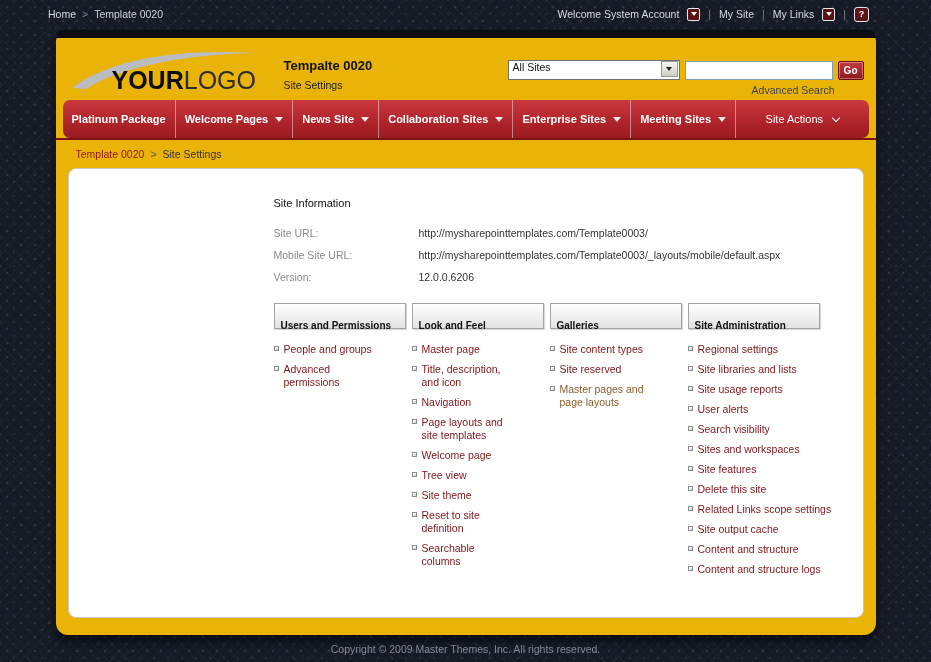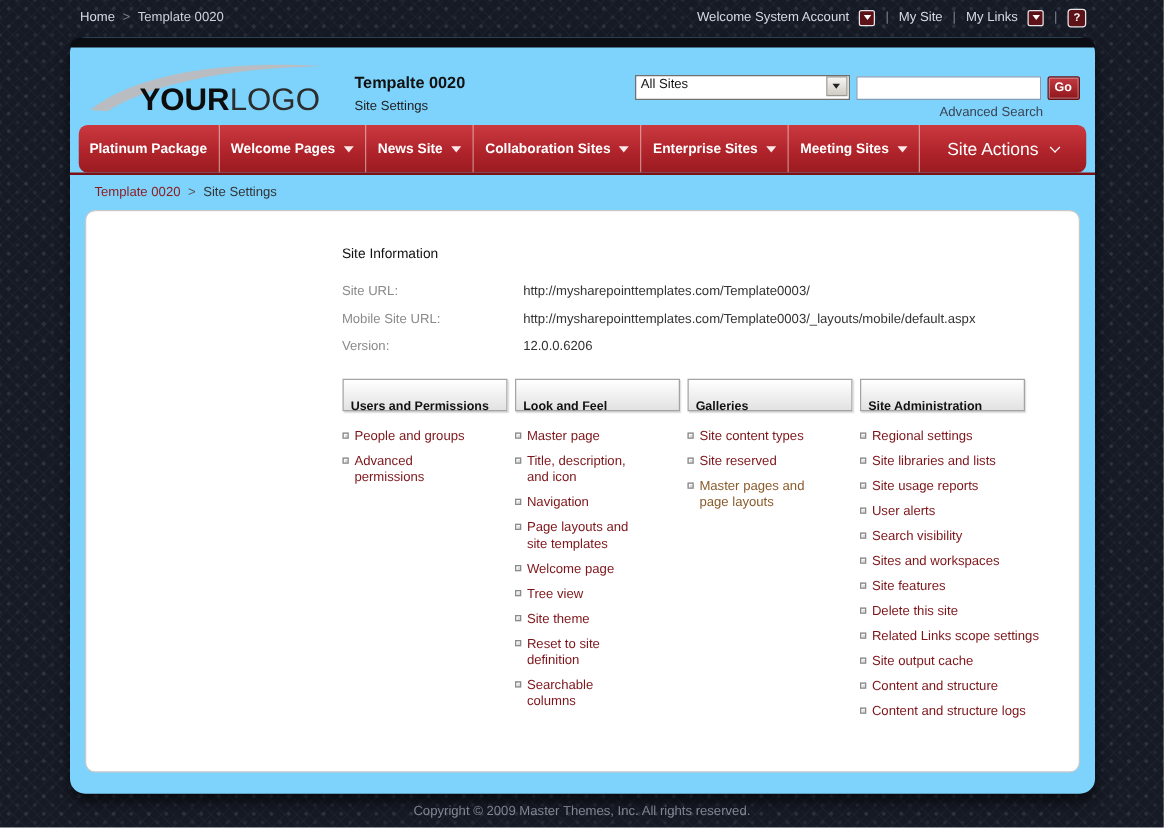--- a/index.html
+++ b/index.html
@@ -10,34 +10,34 @@
     background-image:
       radial-gradient(circle, rgba(150,160,190,.17) 1.2px, transparent 1.7px),
       radial-gradient(circle, rgba(150,160,190,.10) 1.2px, transparent 1.7px),
       repeating-linear-gradient(45deg, rgba(255,255,255,.025) 0 1px, transparent 1px 7px),
       repeating-linear-gradient(-45deg, rgba(255,255,255,.025) 0 1px, transparent 1px 7px);
     background-size:14px 14px,14px 14px,auto,auto;
     background-position:0 0,7px 7px,0 0,0 0;
   }
   
   .topbar { height:28px; display:flex; align-items:center; justify-content:space-between;
-            padding:0 62px 0 64px; color:#ccd1db; font-size:10.5px; }
+            padding:0 62px 0 48px; color:#ccd1db; font-size:10.5px; }
   .topbar a, .tb-link { color:#d6dae3; text-decoration:none; cursor:pointer; }
   .tb-left { display:flex; align-items:center; gap:6px; }
   .tb-sep { color:#7c828f; }
   .tb-right { display:flex; align-items:center; gap:8px; }
   .dd-icon { width:13px; height:13px; border:1px solid #e4e6ec; border-radius:2px;
              background:#5c1216; display:inline-flex; align-items:center; justify-content:center; cursor:pointer; }
   .dd-icon::after { content:""; width:0; height:0; border-left:3px solid transparent;
              border-right:3px solid transparent; border-top:4px solid #fff; }
   .help-icon { width:15px; height:15px; border:1px solid #e4e6ec; border-radius:3px;
              background:#5c1216; color:#fff; font-size:9px; font-weight:bold;
              display:inline-flex; align-items:center; justify-content:center; cursor:pointer; }
   
-  .card { width:820px; margin:2px auto 0; background:#7dd3fc; border-radius:12px;
+  .card { width:820px; margin:2px auto 0; background:#eab308; border-radius:12px;
           box-shadow:0 6px 10px rgba(0,0,0,.6); position:relative; }
   .card-cap { height:8px; background:#0b0d13; border-radius:12px 12px 0 0; }
   
   .card-header { height:62px; display:flex; padding:4px 12px 0 14px; }
   .logo-block { width:200px; position:relative; }
   .logo-swoosh { position:absolute; top:2px; left:0; }
   .logo-text { position:absolute; top:26px; left:42px; font-size:25px; line-height:1;
                letter-spacing:0; white-space:nowrap; }
   .logo-p1 { font-weight:bold; color:#0d0d0d; }
   .logo-p2 { font-weight:normal; color:#2c2c2c; }
@@ -62,21 +62,21 @@
   .nav { height:38px; margin:0 7px; border-radius:7px; overflow:hidden;
          background:linear-gradient(#cb3940 0%, #b1242b 55%, #9a1b21 100%);
          display:flex; color:#fff; }
   .nav-list { display:flex; }
   .nav-item { display:flex; align-items:center; gap:5px; padding:0 9px; font-size:11px;
               font-weight:bold; white-space:nowrap; cursor:pointer;
               border-right:1px solid rgba(255,255,255,.45); }
   .nav-arrow { width:0; height:0; border-left:4px solid transparent; border-right:4px solid transparent;
                border-top:5px solid #fbe9ea; margin-left:2px; }
   .site-actions { flex:1; display:flex; align-items:center; justify-content:center;
-                  font-size:14px; font-weight:normal; cursor:pointer; gap:10px; }
+                  font-size:11px; font-weight:normal; cursor:pointer; gap:10px; }
   .chev { width:6px; height:6px; border-right:1.5px solid #fff; border-bottom:1.5px solid #fff;
           transform:rotate(45deg); margin-top:-3px; }
   .nav-rule { height:2px; background:#7d1216; }
   
   .crumb { height:28px; display:flex; align-items:center; gap:6px; padding:0 20px; font-size:10.5px; }
   .crumb-parent { color:#8e1a1e; cursor:pointer; }
   .crumb-sep { color:#555; }
   .crumb-current { color:#333; }
   
   .content-box { margin:0 12px; height:450px; border:1px solid #c9c9c9; border-radius:8px;

